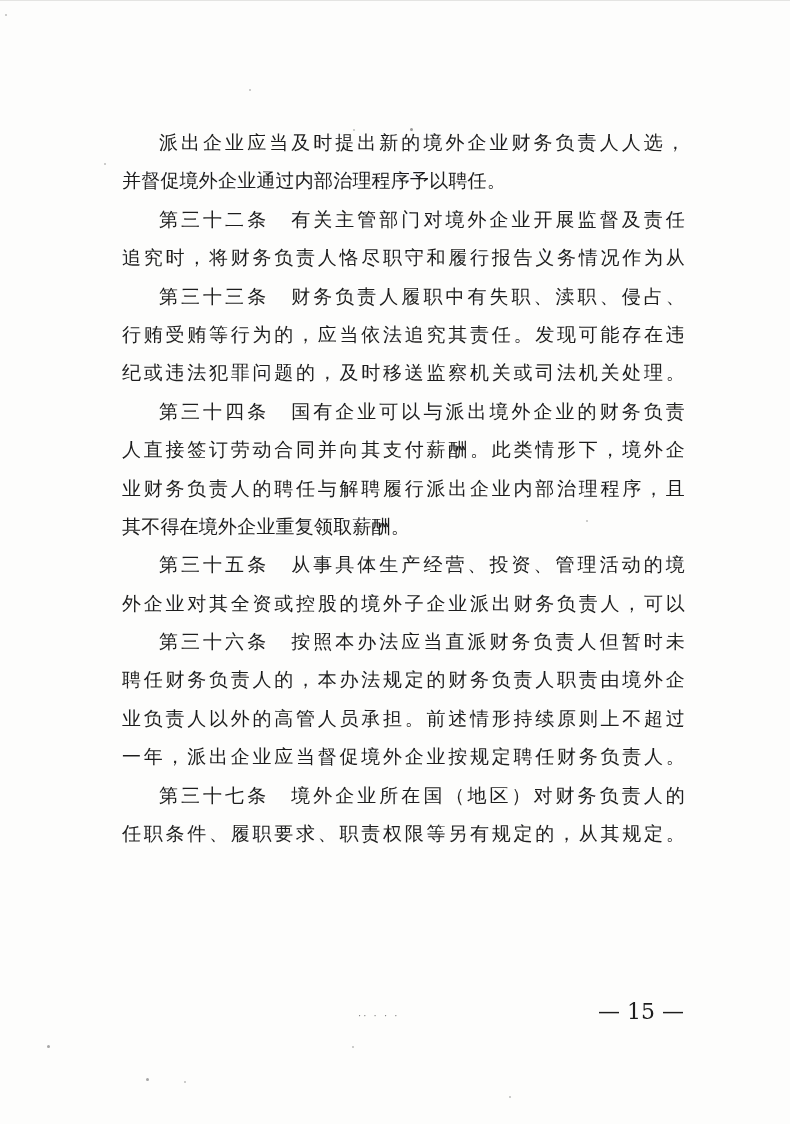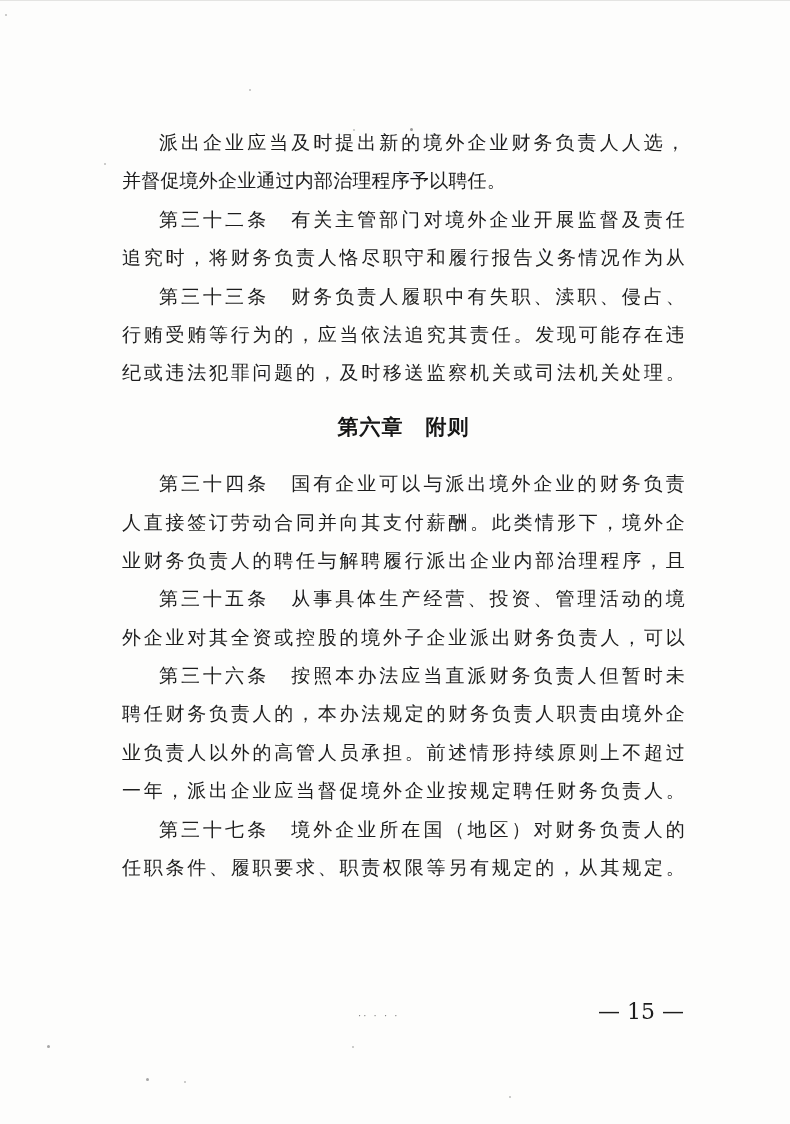--- a/index.html
+++ b/index.html
@@ -241,21 +241,20 @@
         <span>或</span>
         <span>司</span>
         <span>法</span>
         <span>机</span>
         <span>关</span>
         <span>处</span>
         <span>理</span>
         <span>。</span>
       </div>
 
-    <div class="chapter-heading">第六章　附则</div>
 
     <div class="line indent fill">
         <span>第</span>
         <span>三</span>
         <span>十</span>
         <span>四</span>
         <span>条</span>
         <span>　</span>
         <span>国</span>
         <span>有</span>
@@ -325,20 +324,21 @@
         <span>业</span>
         <span>内</span>
         <span>部</span>
         <span>治</span>
         <span>理</span>
         <span>程</span>
         <span>序</span>
         <span>，</span>
         <span>且</span>
       </div>
+    <div class="line">其不得在境外企业重复领取薪酬。</div>
     <div class="line indent fill">
         <span>第</span>
         <span>三</span>
         <span>十</span>
         <span>五</span>
         <span>条</span>
         <span>　</span>
         <span>从</span>
         <span>事</span>
         <span>具</span>

